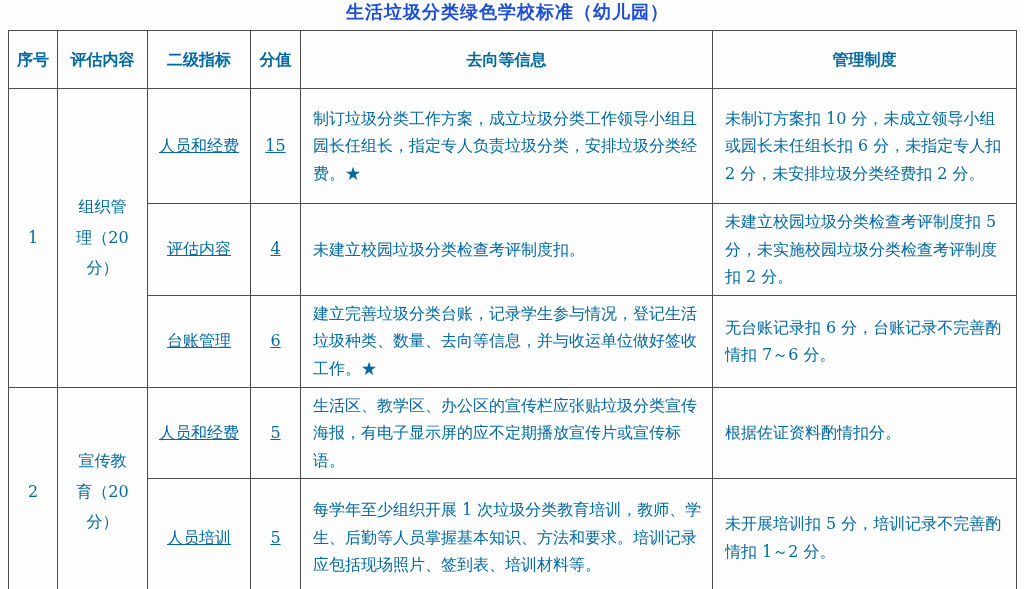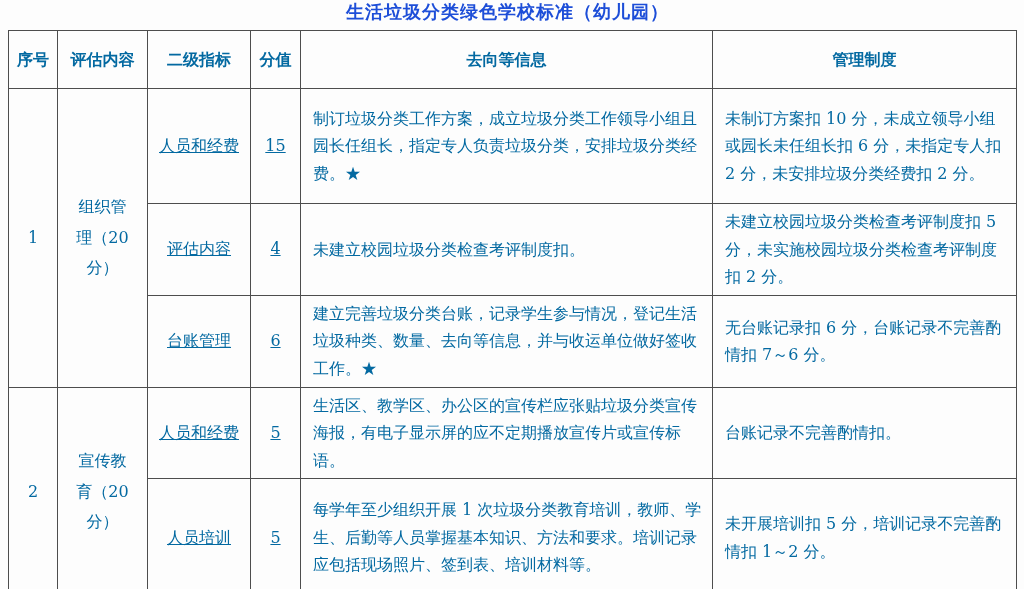--- a/index.html
+++ b/index.html
@@ -120,21 +120,21 @@
         <td class="center-cell">6</td>
         <td class="text-cell">建立完善垃圾分类台账，记录学生参与情况，登记生活垃圾种类、数量、去向等信息，并与收运单位做好签收工作。★</td>
         <td class="text-cell">无台账记录扣 6 分，台账记录不完善酌情扣 7～6 分。</td>
       </tr>
       <tr class="r4">
         <td class="seq" rowspan="2">2</td>
         <td class="lvl1" rowspan="2">宣传教育（20分）</td>
         <td class="center-cell">人员和经费</td>
         <td class="center-cell">5</td>
         <td class="text-cell">生活区、教学区、办公区的宣传栏应张贴垃圾分类宣传海报，有电子显示屏的应不定期播放宣传片或宣传标语。</td>
-        <td class="text-cell">台账记录不完善酌情扣。</td>
+        <td class="text-cell">根据佐证资料酌情扣分。</td>
       </tr>
       <tr class="r5">
         <td class="center-cell">人员培训</td>
         <td class="center-cell">5</td>
         <td class="text-cell">每学年至少组织开展 1 次垃圾分类教育培训，教师、学生、后勤等人员掌握基本知识、方法和要求。培训记录应包括现场照片、签到表、培训材料等。</td>
         <td class="text-cell">未开展培训扣 5 分，培训记录不完善酌情扣 1～2 分。</td>
       </tr>
     </tbody>
   </table>
 

